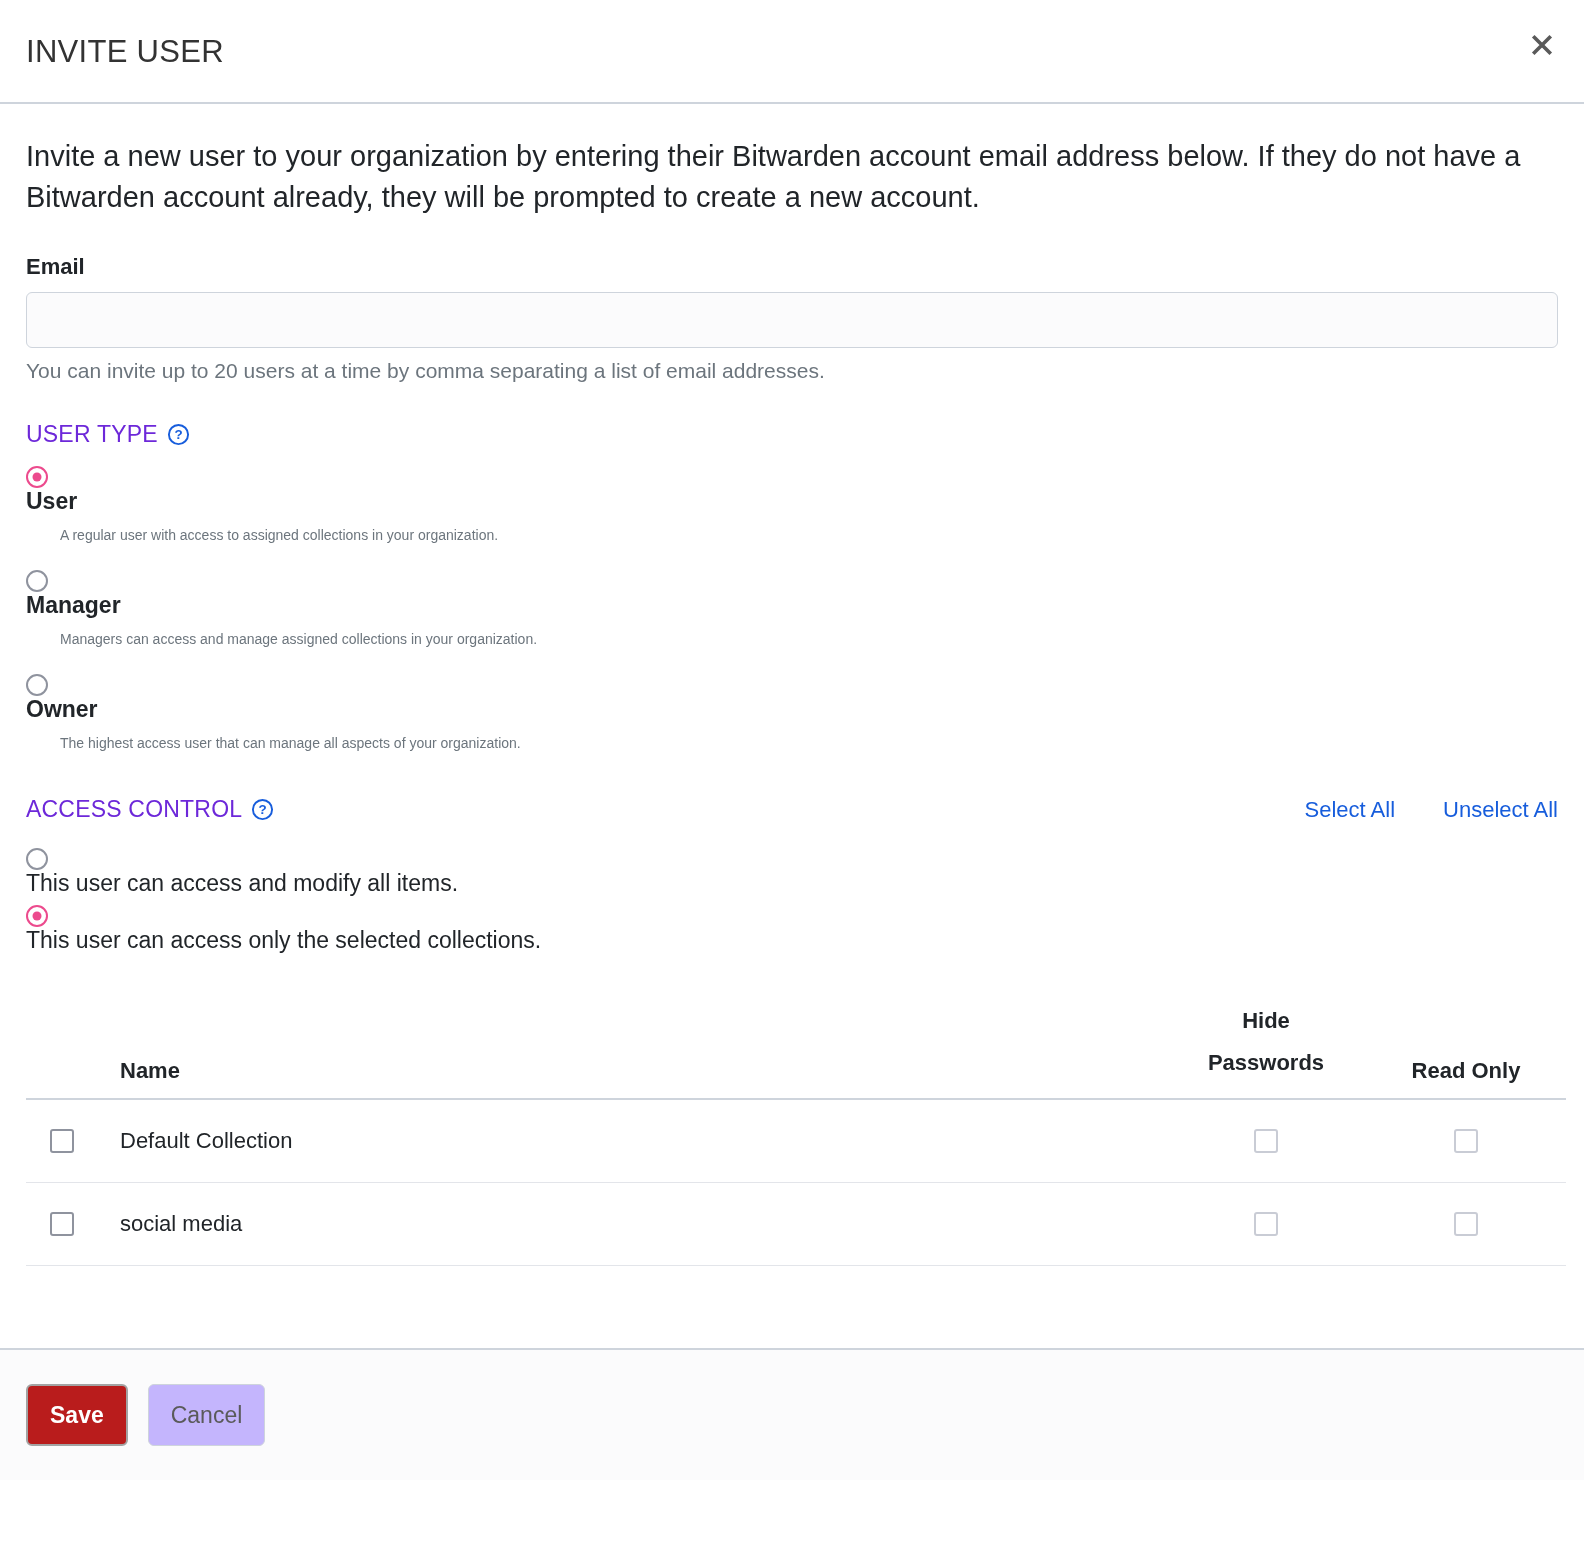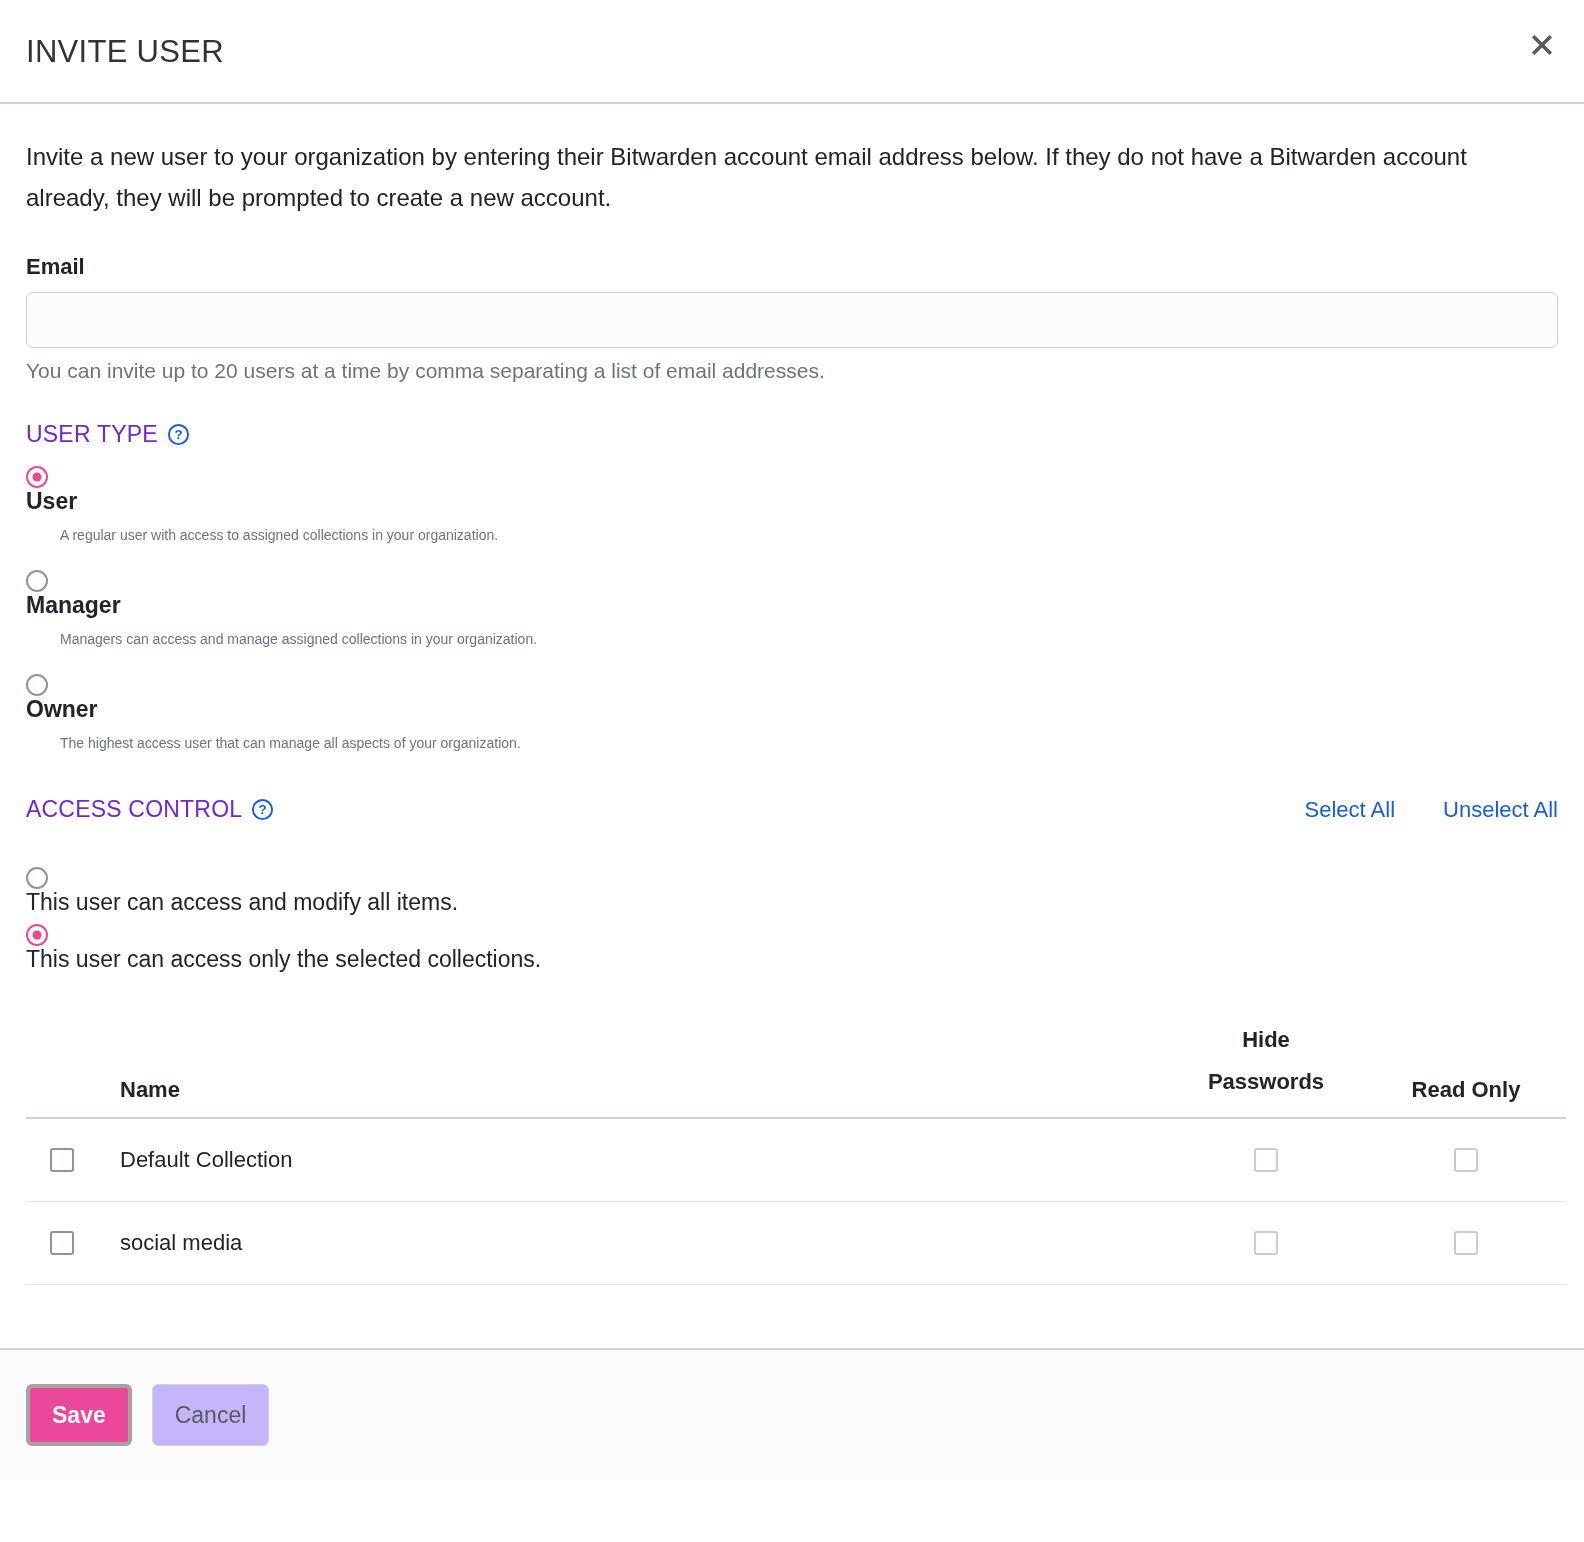--- a/index.html
+++ b/index.html
@@ -58,21 +58,21 @@
   }
 
   
   .modal-body {
     flex: 1 1 auto;
     padding: 32px 26px 0 26px;
     overflow: hidden;
   }
 
   .intro {
-    font-size: 24px;
+    font-size: 29px;
     line-height: 41px;
     color: #212529;
     margin: 0 0 36px 0;
     max-width: 1510px;
   }
 
   .field-label {
     font-size: 22px;
     font-weight: 700;
     color: #212529;
@@ -166,21 +166,21 @@
     cursor: pointer;
   }
   .radio-label.normal { font-weight: 400; }
   .radio-desc {
     font-size: 14px;
     color: #6c757d;
     margin: 5px 0 0 34px;
     line-height: 30px;
   }
 
-  .access-radios { margin-top: 44px; }
+  .access-radios { margin-top: 25px; }
   .access-radios .radio-row { margin-bottom: 8px; }
 
   
   .coll-table {
     width: 1540px;
     border-collapse: collapse;
     margin-top: 46px;
     table-layout: fixed;
   }
   .coll-table th {
@@ -233,23 +233,23 @@
   .btn {
     font-size: 23px;
     font-family: "Liberation Sans", sans-serif;
     border-radius: 6px;
     padding: 0 22px;
     height: 62px;
     cursor: pointer;
     line-height: 1;
   }
   .btn-primary {
-    background: #ec4899;
+    background: #b91c1c;
     color: #ffffff;
-    border: 4px solid #a3a3a3;
+    border: 2px solid #a3a3a3;
     font-weight: 700;
   }
   .btn-secondary {
     background: #c4b5fd;
     color: #5a5a5a;
     border: 1px solid #ced4dc;
     font-weight: 400;
   }
 </style>
 </head>

